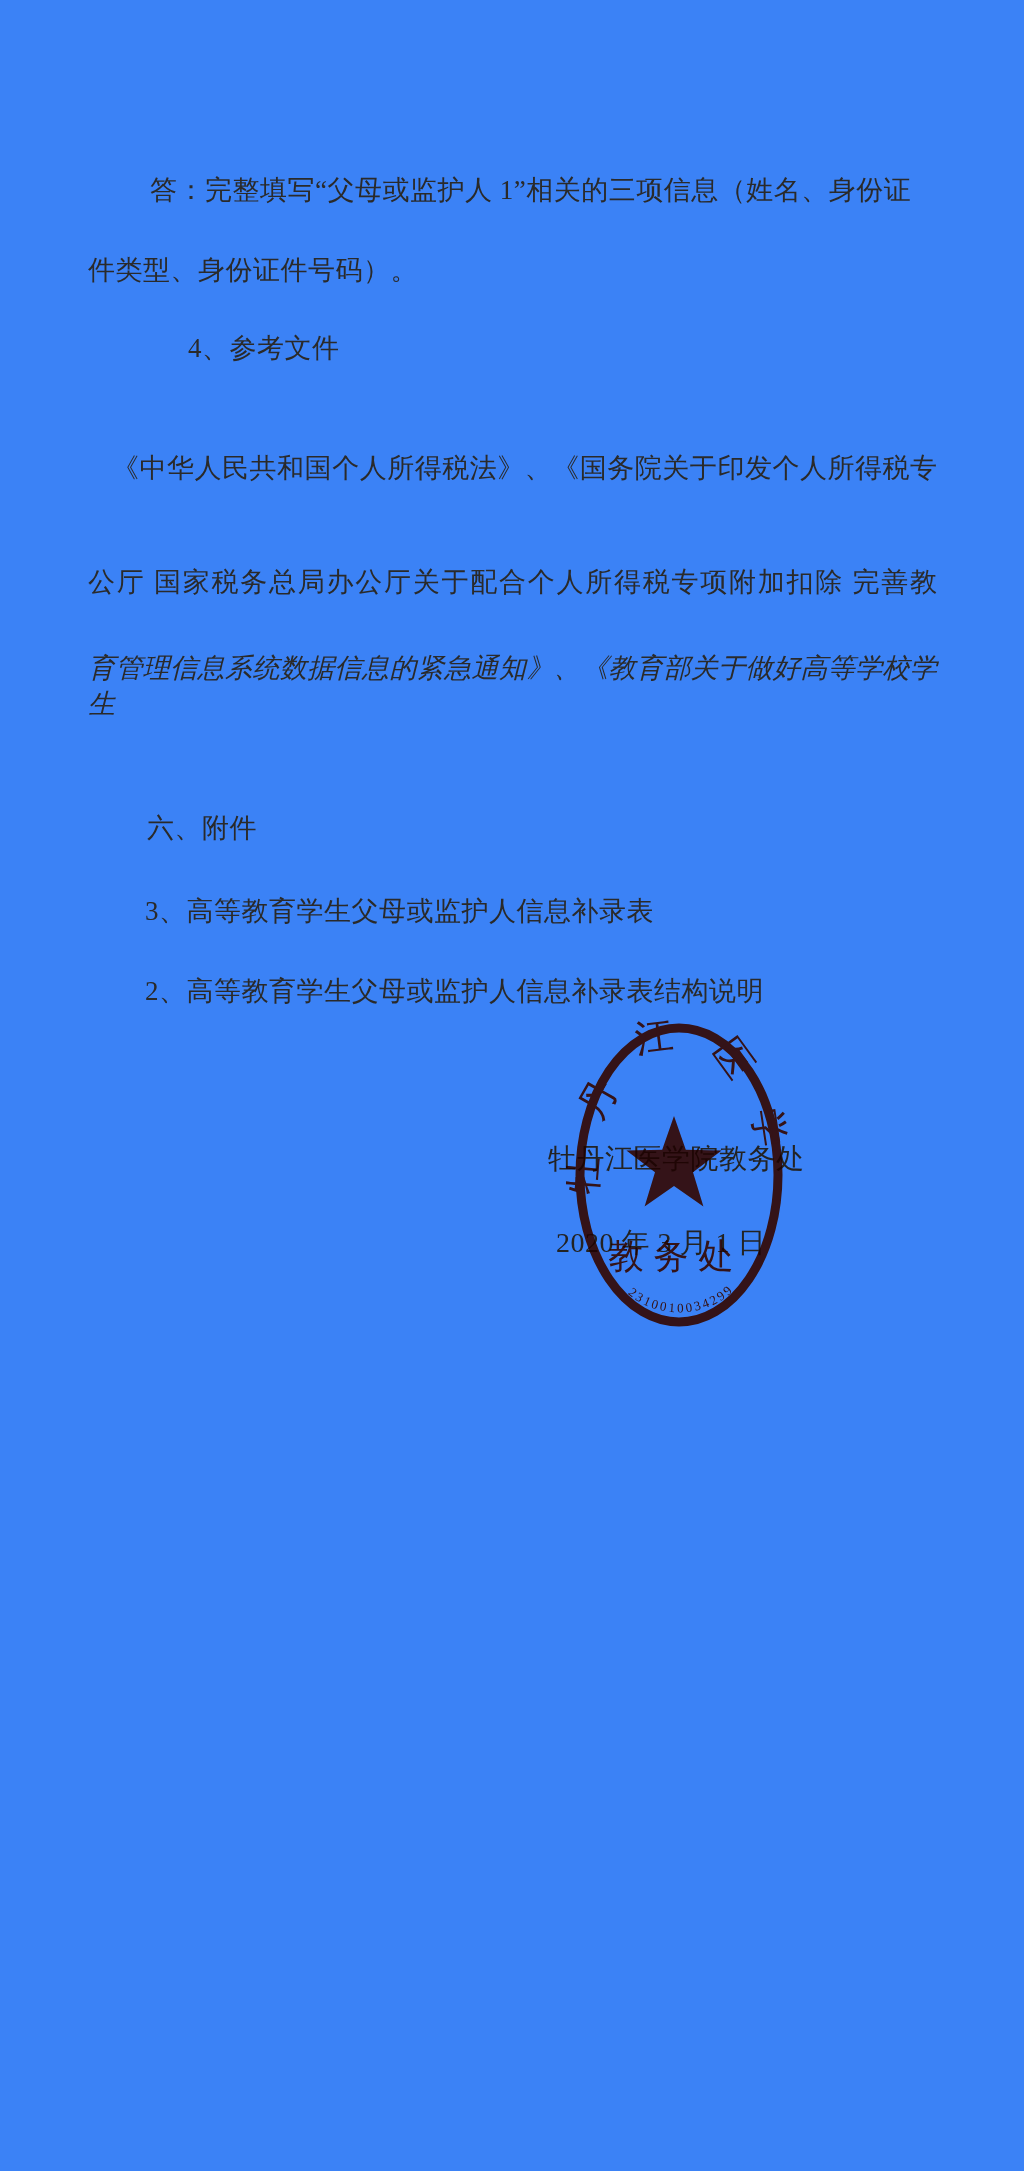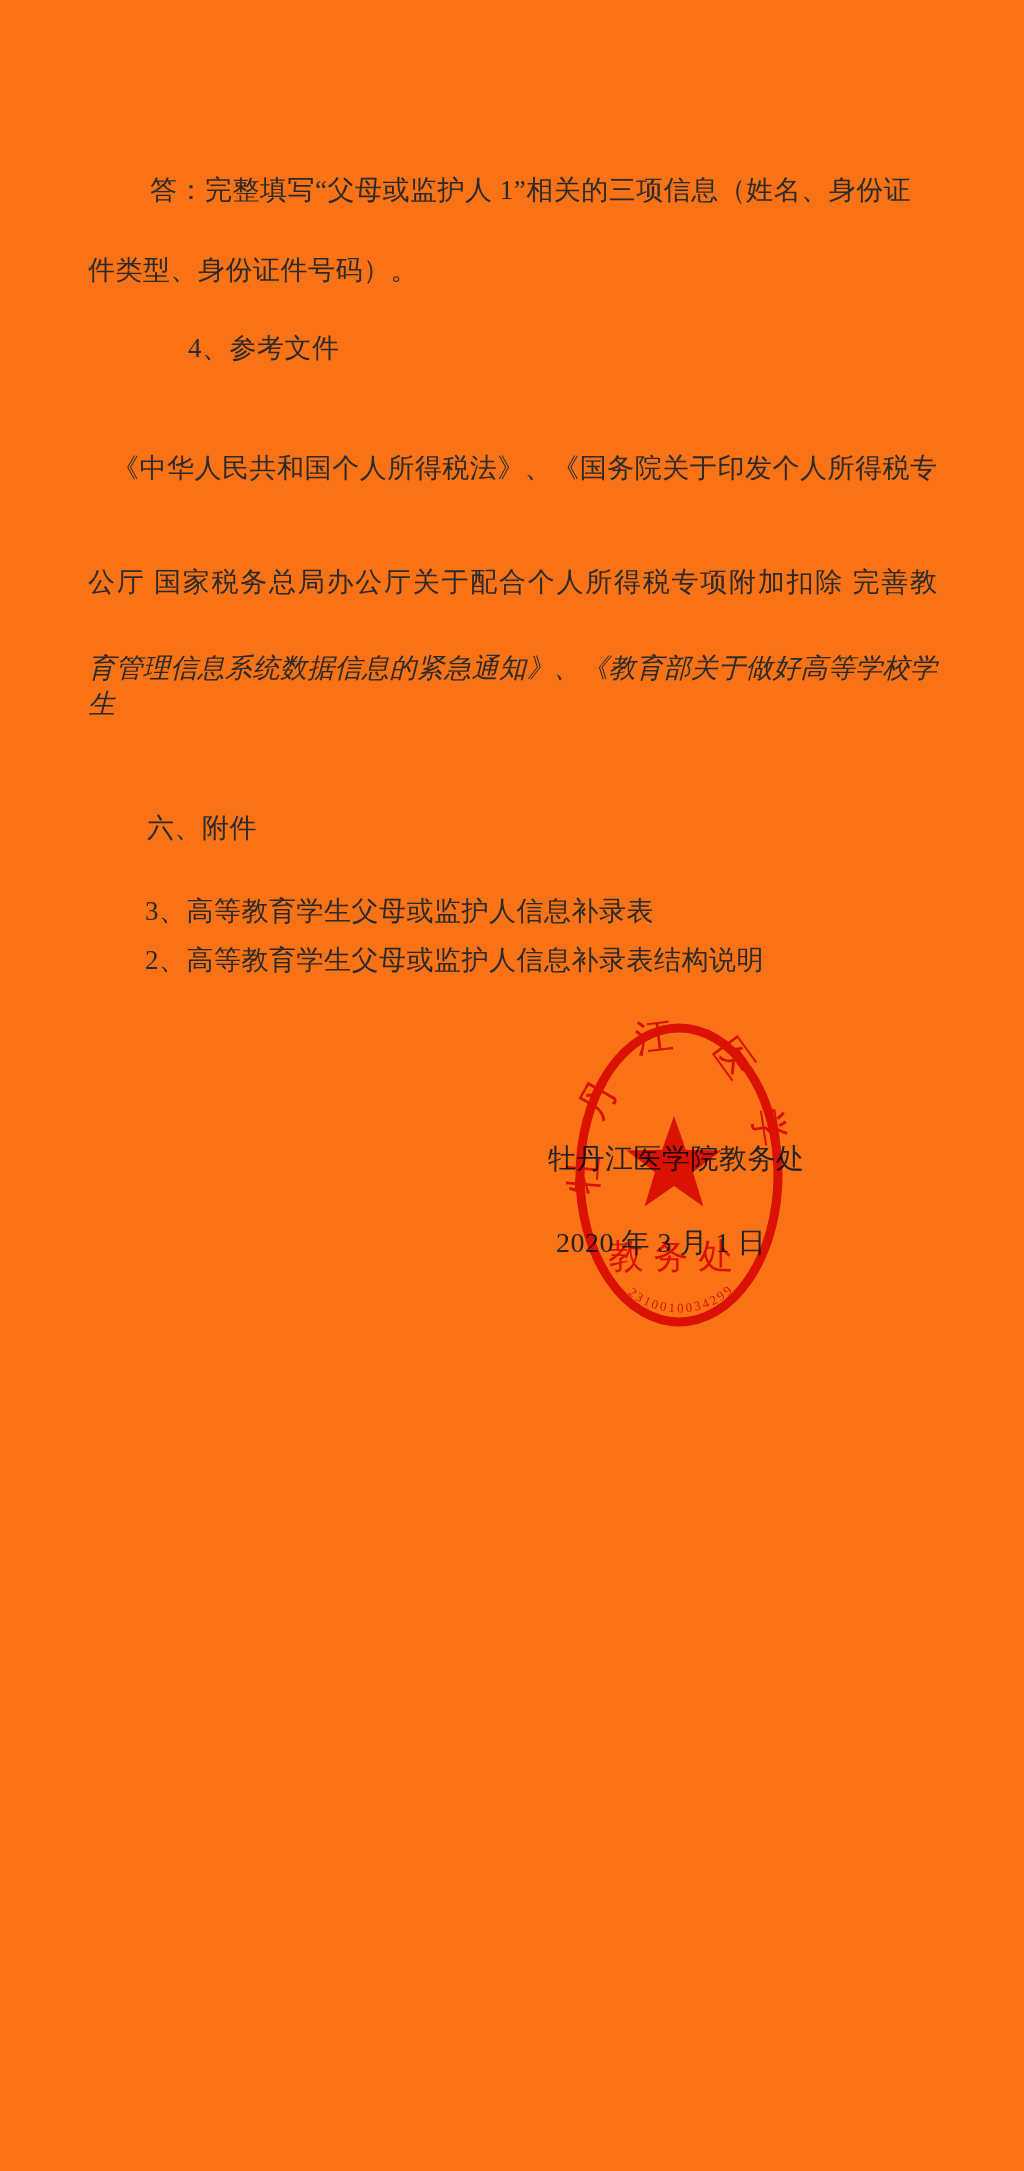--- a/index.html
+++ b/index.html
@@ -4,21 +4,21 @@
 <style>
   html, body {
     margin: 0;
     padding: 0;
     background: #ffffff;
   }
   .page {
     position: relative;
     width: 1024px;
     height: 2171px;
-    background: #f97316;
+    background: #3b82f6;
     overflow: hidden;
     font-family: "Liberation Serif", "DejaVu Serif", serif;
     color: #2a2a2a;
   }
   .line {
     position: absolute;
     font-size: 27px;
     line-height: 36px;
     letter-spacing: 0.5px;
     white-space: nowrap;
@@ -33,21 +33,21 @@
   .l1  { left: 150px; top: 172px; }
   .l2  { left: 88px;  top: 252px; }
   .l3  { left: 188px; top: 330px; }
   .l4  { left: 112px; top: 410px; width: 825px; margin-top: 40px; }
   .l5  { left: 88px;  top: 490px; width: 849px; }
   .l6  { left: 88px;  top: 564px; width: 849px; }
   .l7  { left: 88px;  top: 650px; width: 849px; font-style: italic; }
   .l8  { left: 88px;  top: 730px; }
   .l9  { left: 147px; top: 810px; }
   .l10 { left: 145px; top: 893px; }
-  .l11 { left: 145px; top: 942px; }
+  .l11 { left: 145px; top: 973px; }
   .sig {
     position: absolute;
     font-size: 28px;
     letter-spacing: 0.5px;
     white-space: nowrap;
     color: #232323;
   }
   .sig-org  { left: 548px; top: 1140px; }
   .sig-date { left: 556px; top: 1224px; }
   .seal {

